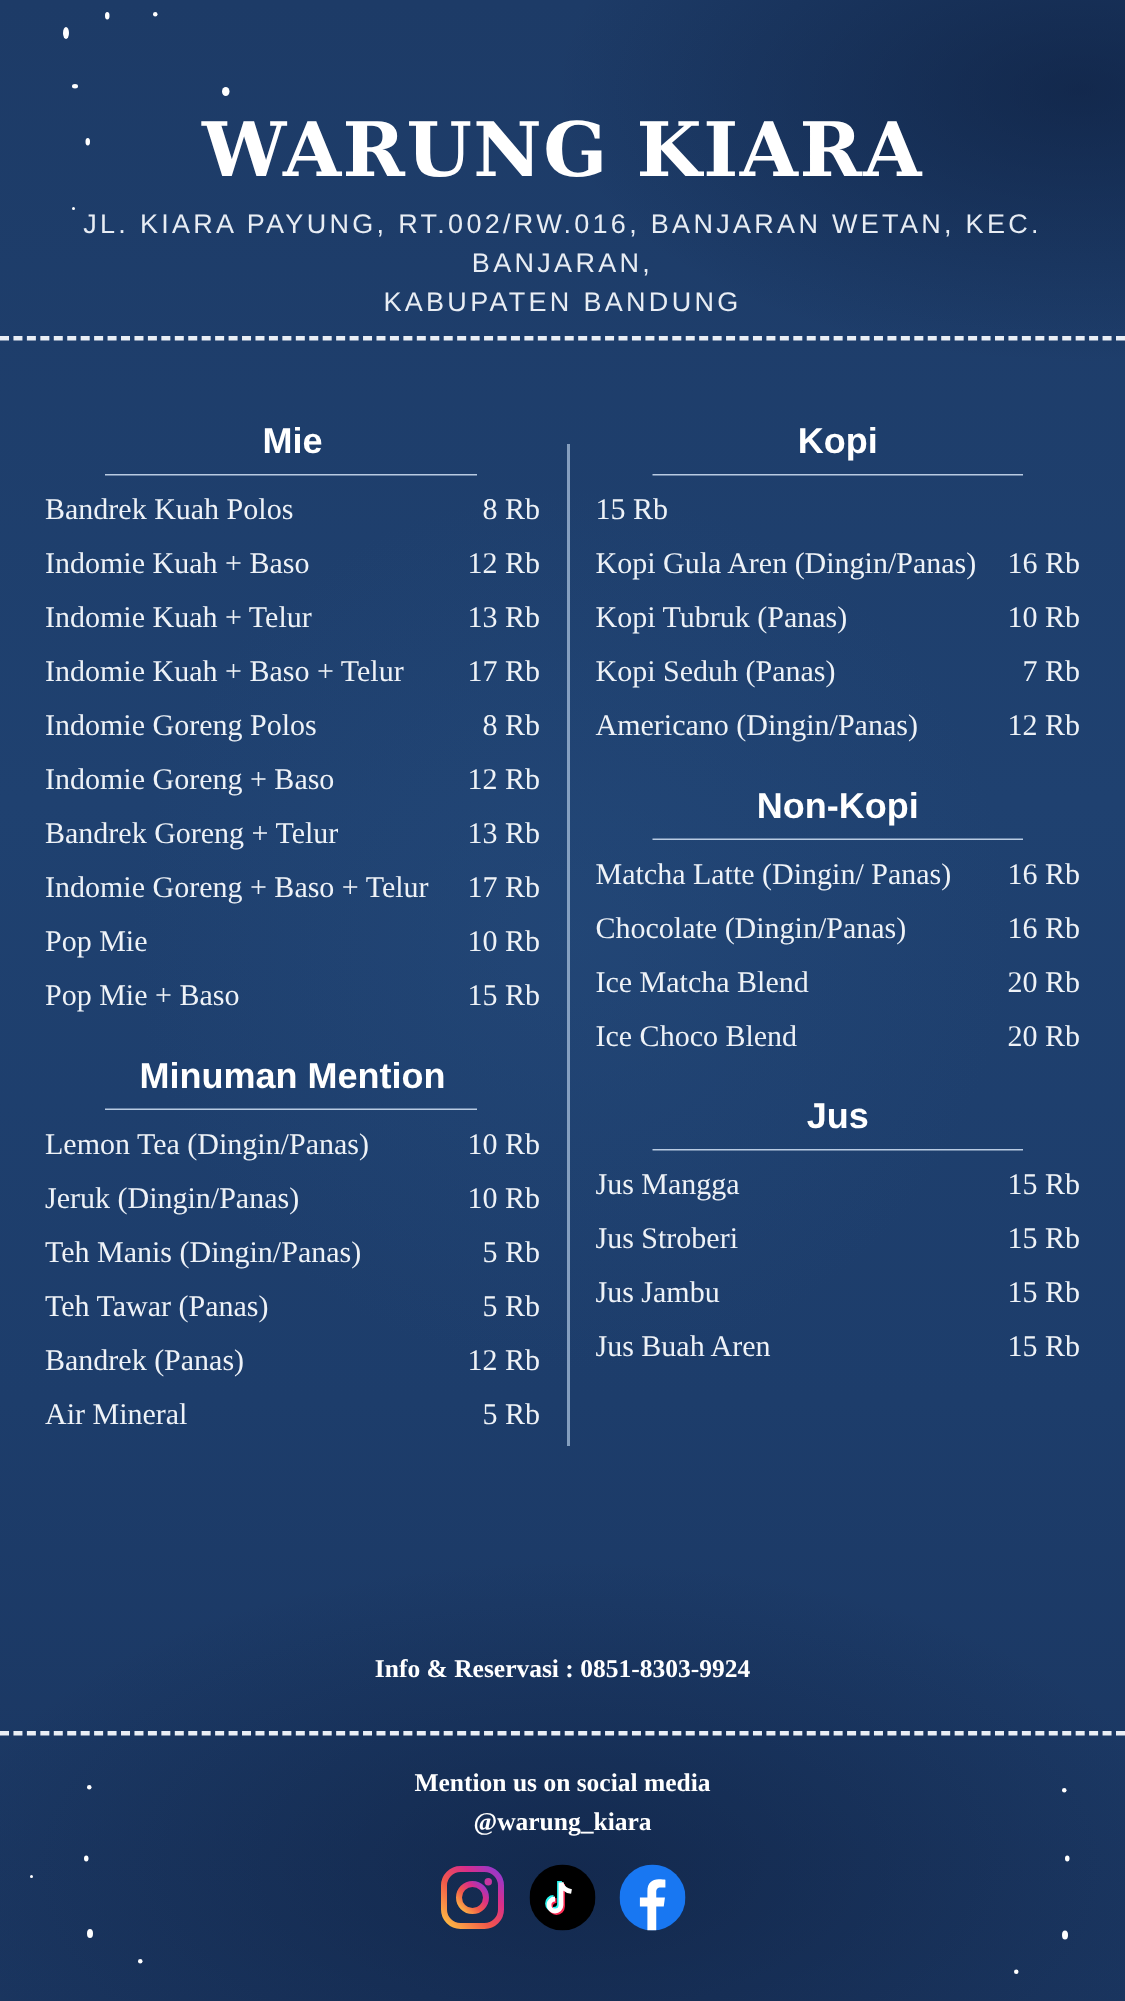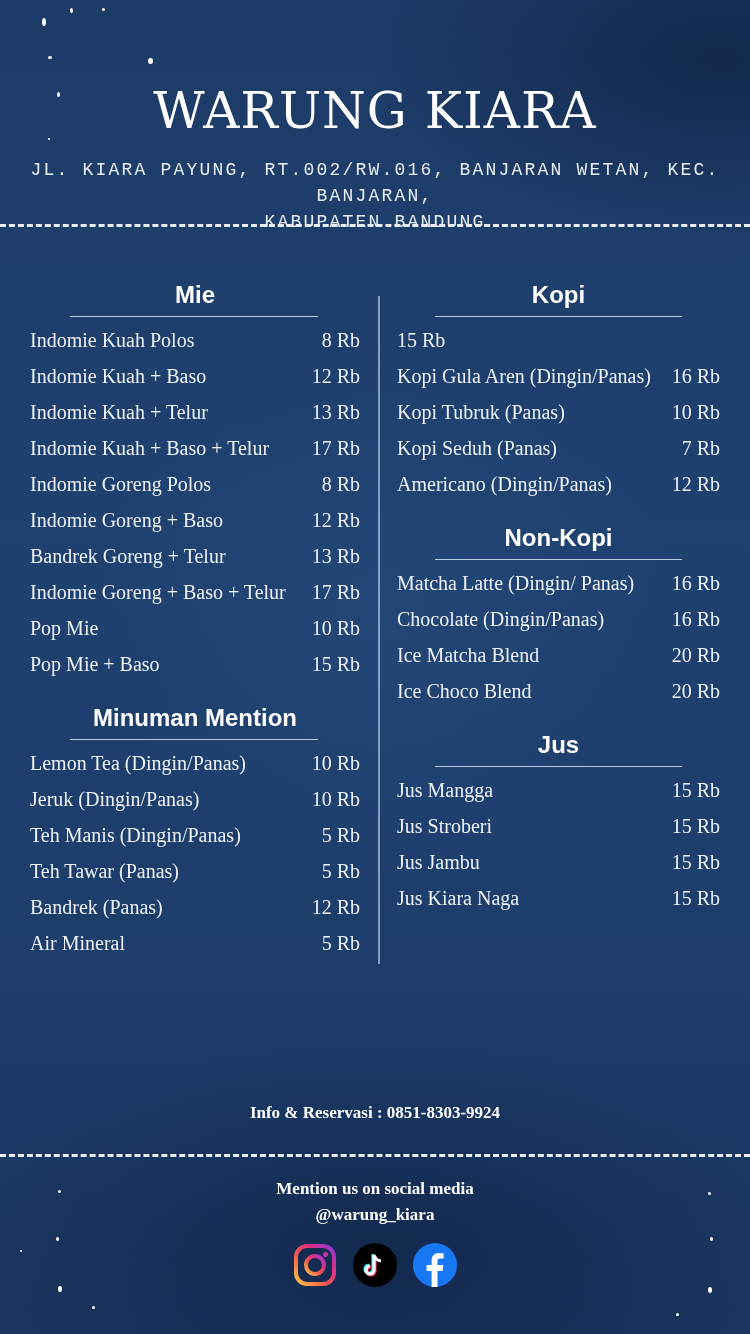--- a/index.html
+++ b/index.html
@@ -6,22 +6,22 @@
   body{width:750px;height:1334px;overflow:hidden;font-family:"DejaVu Serif",serif;color:#f1f3f6;
     background:#1c3a66;
     background-image:
       radial-gradient(ellipse 500px 260px at 720px 60px, rgba(10,25,55,0.55), transparent 70%),
       radial-gradient(ellipse 420px 420px at 380px 620px, rgba(40,80,130,0.35), transparent 70%),
       radial-gradient(ellipse 600px 300px at 380px 1250px, rgba(10,25,55,0.45), transparent 70%),
       linear-gradient(180deg,#1d3b67 0%,#1f4170 40%,#1d3d6b 70%,#1a355f 100%);
     position:relative;}
   .speck{position:absolute;background:#fff;border-radius:50%;}
   .header{position:absolute;top:68px;left:0;width:750px;text-align:center;}
-  .title{font-family:"DejaVu Serif",serif;font-weight:normal;font-size:50px;letter-spacing:1px;color:#ffffff;margin:11px;line-height:64px;}
-  .address{font-family:Liberation Mono, monospace;font-size:18px;letter-spacing:2.2px;color:#e8edf4;margin-top:14px;line-height:26px;}
+  .title{font-family:"DejaVu Serif",serif;font-weight:bold;font-size:50px;letter-spacing:1px;color:#ffffff;margin:0;line-height:64px;}
+  .address{font-family:Liberation Sans, sans-serif;font-size:18px;letter-spacing:2.2px;color:#e8edf4;margin-top:4px;line-height:26px;}
   .dash{position:absolute;left:0;width:750px;height:0;border-top:3px dashed #e9eef5;}
   .col{position:absolute;top:278px;}
   .col.left{left:30px;width:330px;}
   .col.right{left:397px;width:323px;}
   .vline{position:absolute;left:378px;top:296px;width:2px;height:668px;background:#9fb6d3;opacity:.8;}
   .sec-title{font-family:Liberation Sans, sans-serif;font-weight:bold;font-size:24px;text-align:center;color:#fff;line-height:34px;margin:0;}
   .sec-line{height:1px;background:#b9cbe2;margin:4px 0 12px;}
   .left .sec-line{margin-left:40px;margin-right:42px;}
   .right .sec-line{margin-left:38px;margin-right:38px;}
   .row{display:flex;justify-content:space-between;align-items:baseline;height:36px;font-family:"Liberation Serif",serif;font-size:20px;color:#eef2f7;}
@@ -62,21 +62,21 @@
 
 <div class="dash" style="top:224px;"></div>
 
 <div class="vline"></div>
 
 <div class="col left">
   <section class="section">
     <h2 class="sec-title">Mie</h2>
     <div class="sec-line"></div>
     <div class="row">
-        <span>Indomie Kuah Polos</span>
+        <span>Bandrek Kuah Polos</span>
         <span class="price">8 Rb</span>
       </div>
     <div class="row">
         <span>Indomie Kuah + Baso</span>
         <span class="price">12 Rb</span>
       </div>
     <div class="row">
         <span>Indomie Kuah + Telur</span>
         <span class="price">13 Rb</span>
       </div>
@@ -195,21 +195,21 @@
       </div>
     <div class="row">
         <span>Jus Stroberi</span>
         <span class="price">15 Rb</span>
       </div>
     <div class="row">
         <span>Jus Jambu</span>
         <span class="price">15 Rb</span>
       </div>
     <div class="row">
-        <span>Jus Kiara Naga</span>
+        <span>Jus Buah Aren</span>
         <span class="price">15 Rb</span>
       </div>
   </section>
 </div>
 
 <div class="footer-info">Info &amp; Reservasi : 0851-8303-9924</div>
 
 <div class="dash" style="top:1154px;"></div>
 
 <div class="mention">

